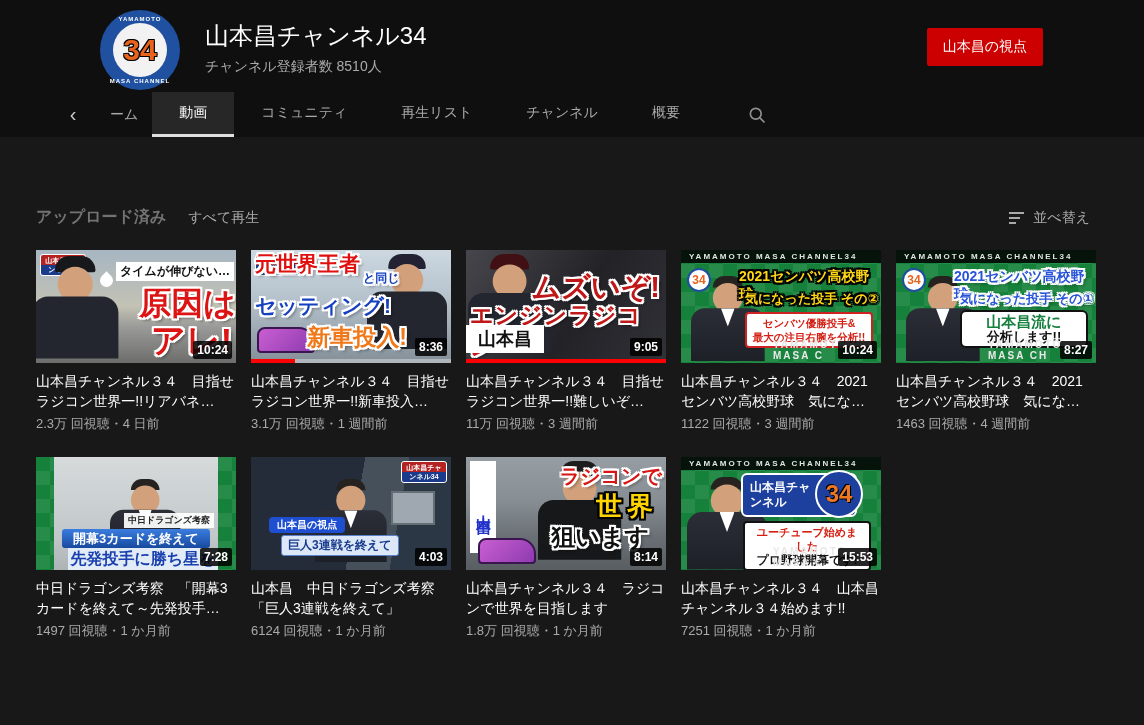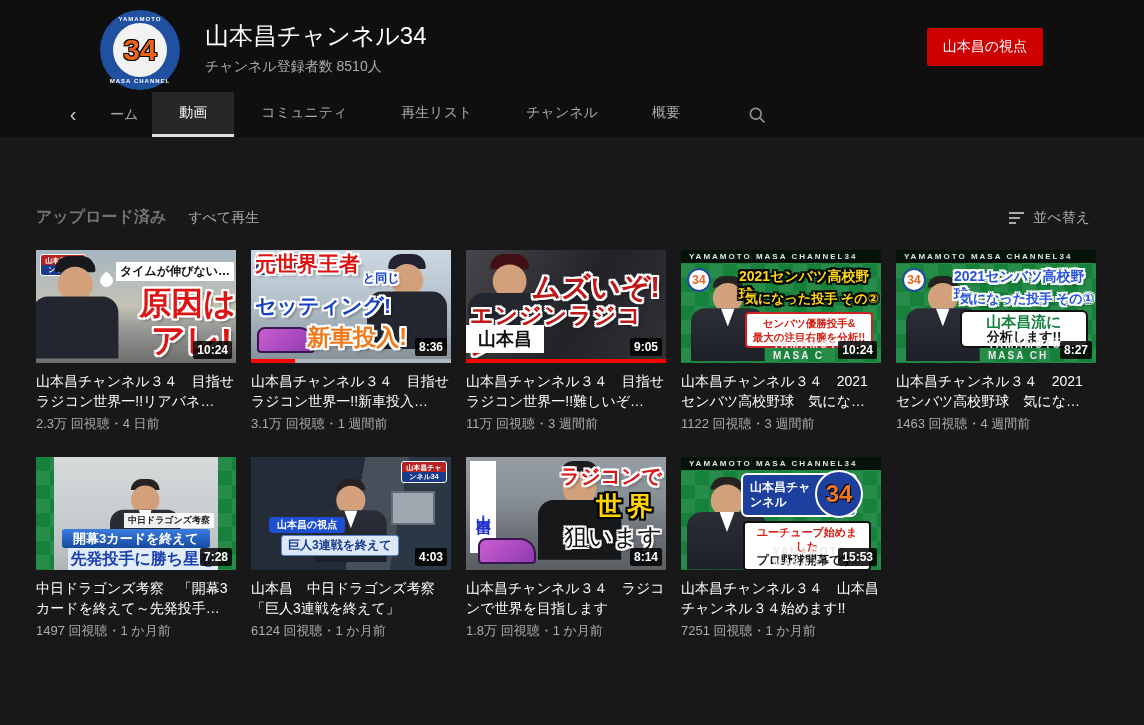--- a/index.html
+++ b/index.html
@@ -365,21 +365,21 @@
           <span>山本昌</span>
         </div>
         <div class="person" style="left:72px;top:4px;transform:scale(1.3);transform-origin:top left">
           <div class="cap" style="background:#1c1c1c"></div>
             <div class="head"></div>
             <div class="torso" style="background:#17181a"></div>
         </div>
         <div class="rc-car"></div>
         <span class="ow" style="position:absolute;top:6px;right:4px;font-size:20px;font-weight:bold;color:#d81414">ラジコンで</span>
         <span class="ob" style="position:absolute;top:32px;right:8px;font-size:26px;font-weight:bold;color:#ffd400;letter-spacing:5px">世界</span>
-        <span class="ow" style="position:absolute;top:64px;right:4px;font-size:24px;font-weight:normal;color:#111">狙います</span>
+        <span class="ow" style="position:absolute;top:64px;right:17px;font-size:24px;font-weight:bold;color:#111">狙います</span>
         <span class="dur">8:14</span>
       </div>
       <div class="vtitle">山本昌チャンネル３４　ラジコンで世界を目指します</div>
       <div class="vmeta">1.8万 回視聴・1 か月前</div>
     </article>
 
     <article class="card">
       <div class="thumb tb-green">
         <div class="topbar">YAMAMOTO MASA CHANNEL34</div>
         <div class="person" style="left:6px;top:20px;transform:scale(1.25);transform-origin:top left">

